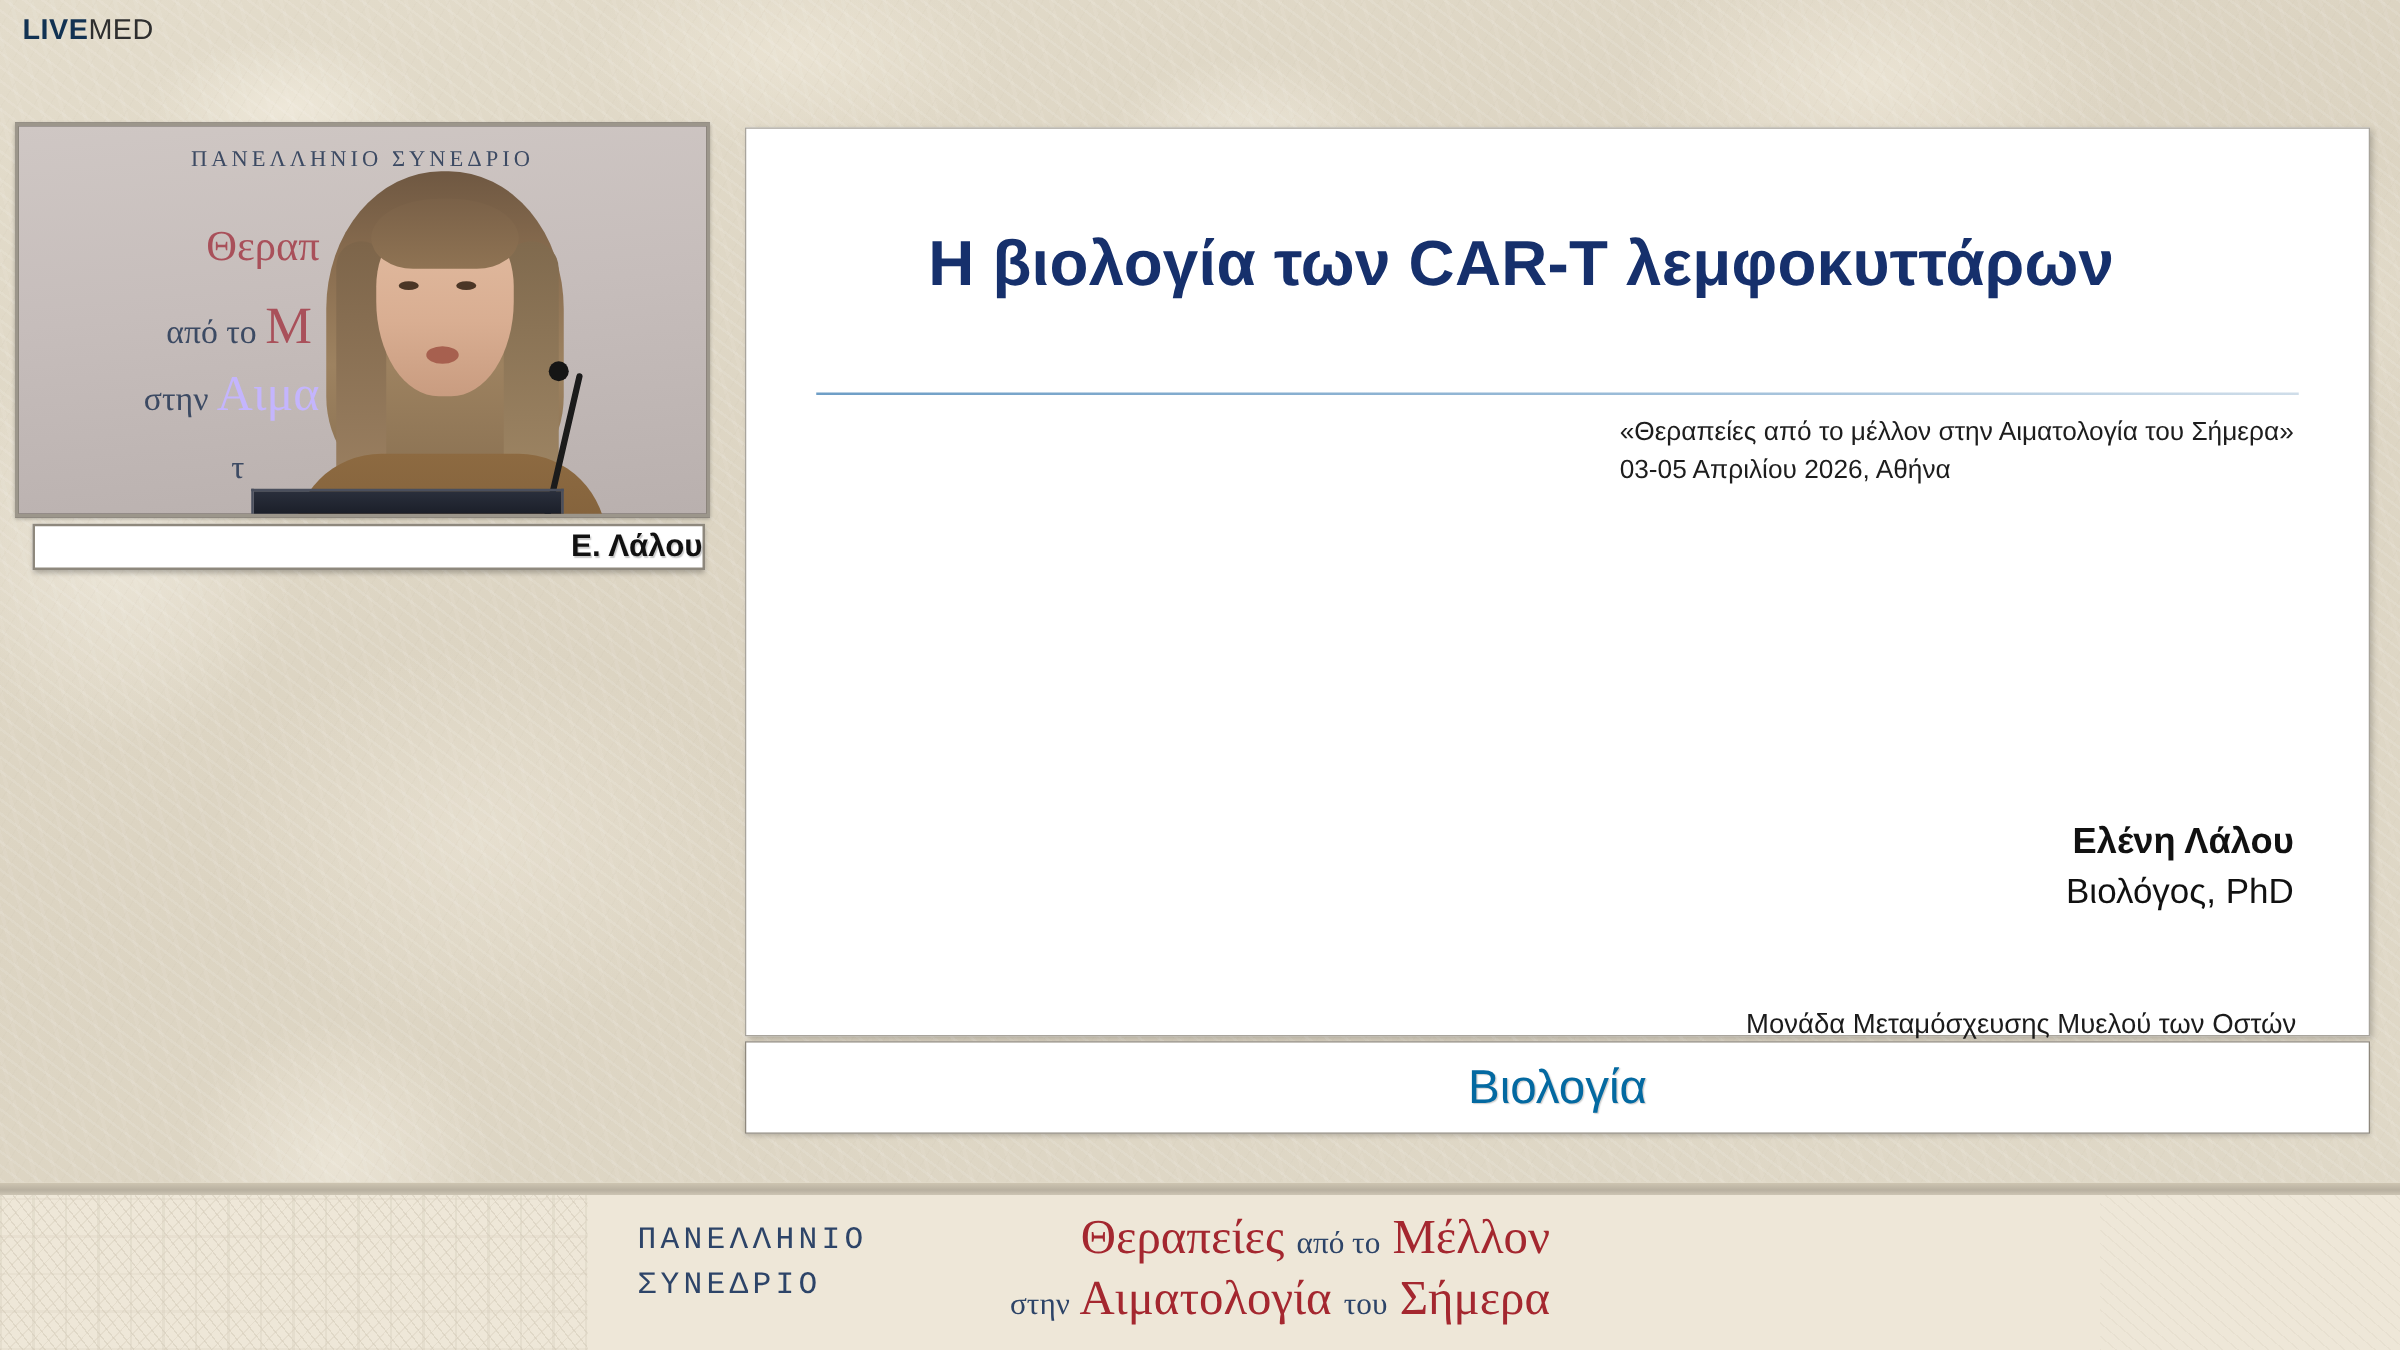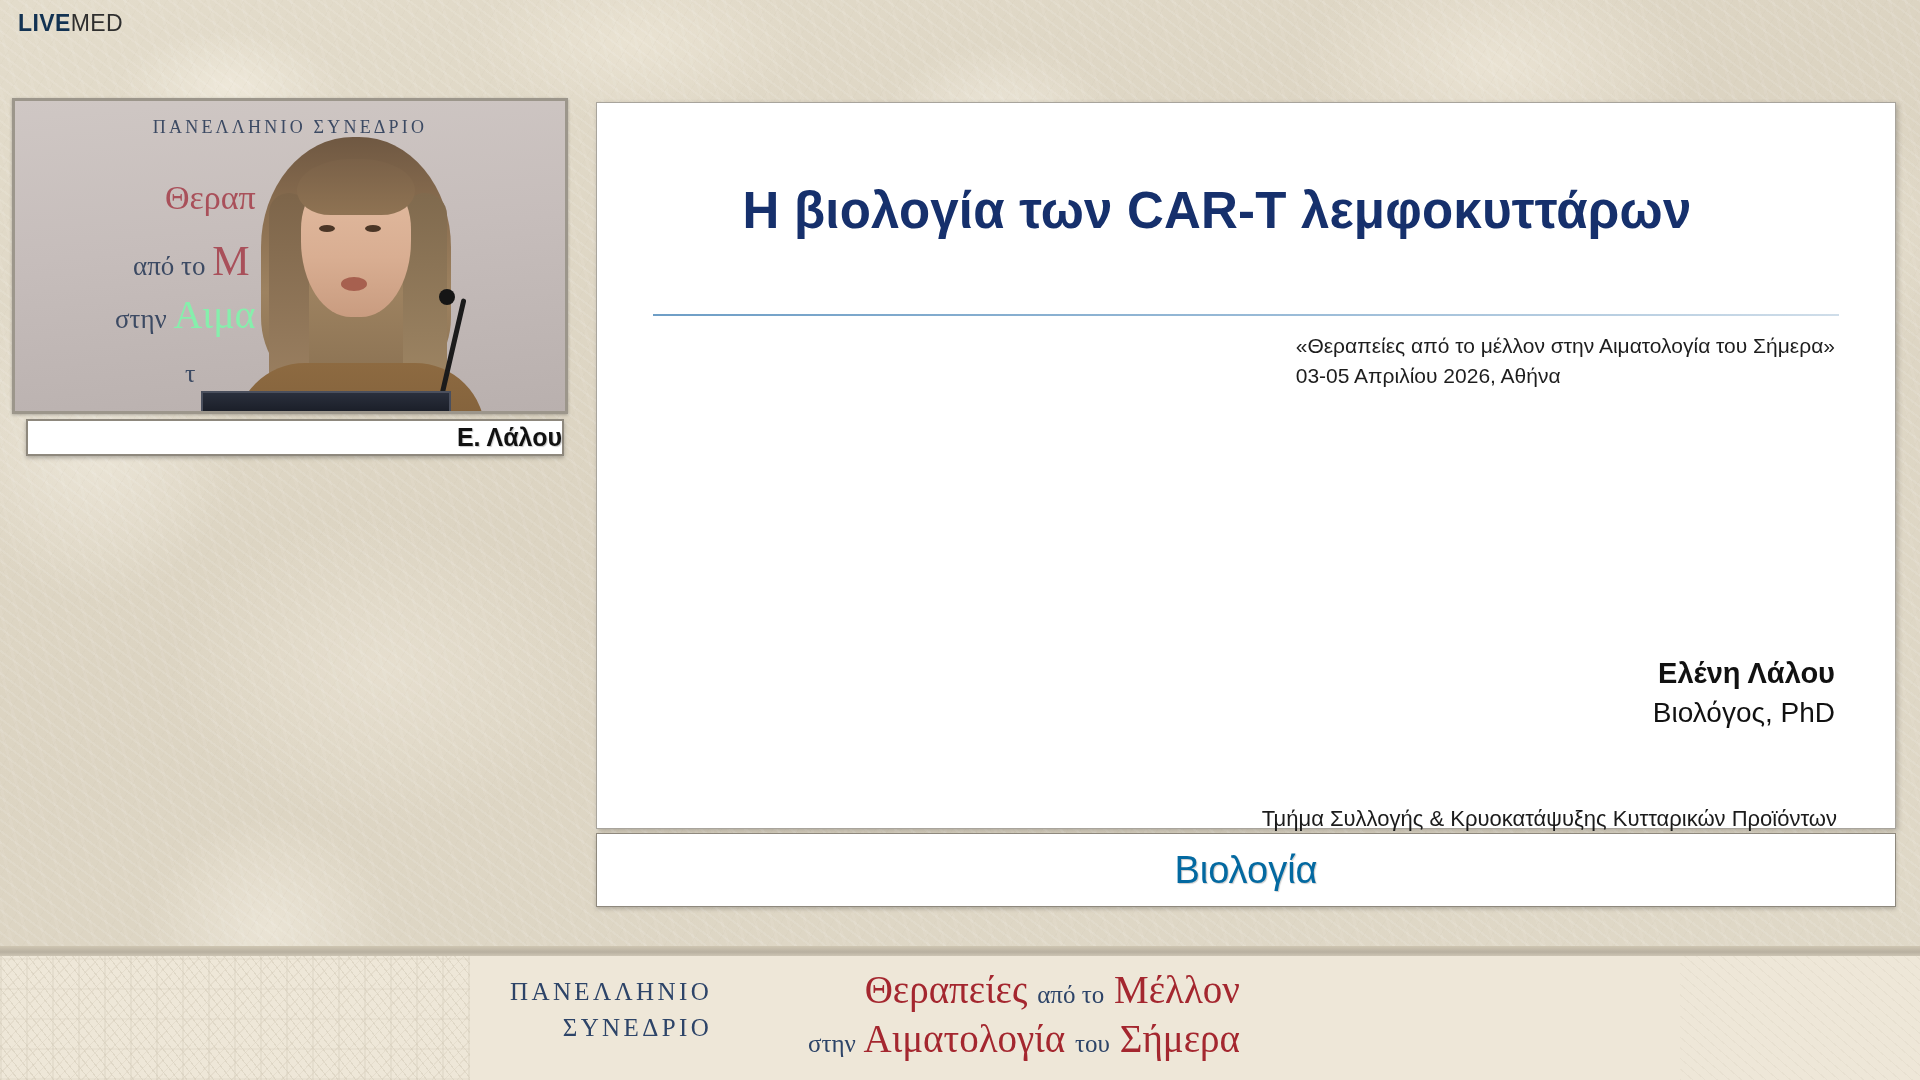--- a/index.html
+++ b/index.html
@@ -64,21 +64,21 @@
     font-family:"Liberation Serif", serif;
     font-size:18px; letter-spacing:3.2px; color:#3c4a63;
   }
   .vid-b1, .vid-b2, .vid-b3, .vid-b4 {
     position:absolute; font-family:"Liberation Serif", serif;
   }
   .vid-b1 { top:78px; left:150px; font-size:34px; color:#a9505a; }
   .vid-b2 { top:136px; left:118px; font-size:27px; color:#3c4a63; }
   .vid-b2 .big { font-size:42px; color:#a9505a; }
   .vid-b3 { top:190px; left:100px; font-size:27px; color:#3c4a63; }
-  .vid-b3 .big { font-size:40px; color:#86efac; }
+  .vid-b3 .big { font-size:40px; color:#c4b5fd; }
   .vid-b4 { top:258px; left:170px; font-size:26px; color:#3c4a63; }
 
   .vid-person {
     position:absolute; left:238px; top:36px; width:206px; height:290px;
   }
   .p-hair {
     position:absolute; left:8px; top:0; width:190px; height:250px;
     background:linear-gradient(180deg,#6f5842 0%,#8a6e50 30%,#9d8260 62%,#8a7152 100%);
     border-radius:92px 92px 56px 56px / 110px 110px 70px 70px;
   }
@@ -222,22 +222,22 @@
   }
   #footer-engraving-r {
     position:absolute; right:0; top:10px; width:240px; bottom:0;
     opacity:.30;
     background-image:
       repeating-linear-gradient(41deg, rgba(190,180,160,.45) 0 1px, rgba(190,180,160,0) 1px 8px);
   }
 
   #footer-congress {
     position:absolute; left:510px; top:28px;
-    text-align:right;
-    font-family:Liberation Serif, serif;
+    text-align:left;
+    font-family:Liberation Mono, monospace;
     color:#2d4468; font-size:25px; letter-spacing:3.4px; line-height:1.44;
   }
   #footer-theme {
     position:absolute; left:770px; top:20px; width:470px;
     text-align:right;
     font-family:"Liberation Serif", serif;
     line-height:1.25;
   }
   #footer-theme .ln { white-space:nowrap; }
   #footer-theme .red  { color:#a4272f; }
@@ -299,21 +299,20 @@
     <div>«Θεραπείες από το μέλλον στην Αιματολογία του Σήμερα»</div>
     <div>03-05 Απριλίου 2026, Αθήνα</div>
   </div>
 
   <div id="author-block">
     <div id="author-name">Ελένη Λάλου</div>
     <div id="author-role">Βιολόγος, PhD</div>
   </div>
 
   <div id="affil-block">
-    <div>Τμήμα Συλλογής &amp; Κρυοκατάψυξης Κυτταρικών Προϊόντων</div>
     <div>Μονάδα Μεταμόσχευσης Μυελού των Οστών</div>
     <div>Αιματολογική Κλινική ΕΚΠΑ / Λαϊκό Νοσοκομείο</div>
   </div>
 </div>
 
 <div id="caption-bar">
   <span>Βιολογία</span>
 </div>
 
 <div id="footer">

